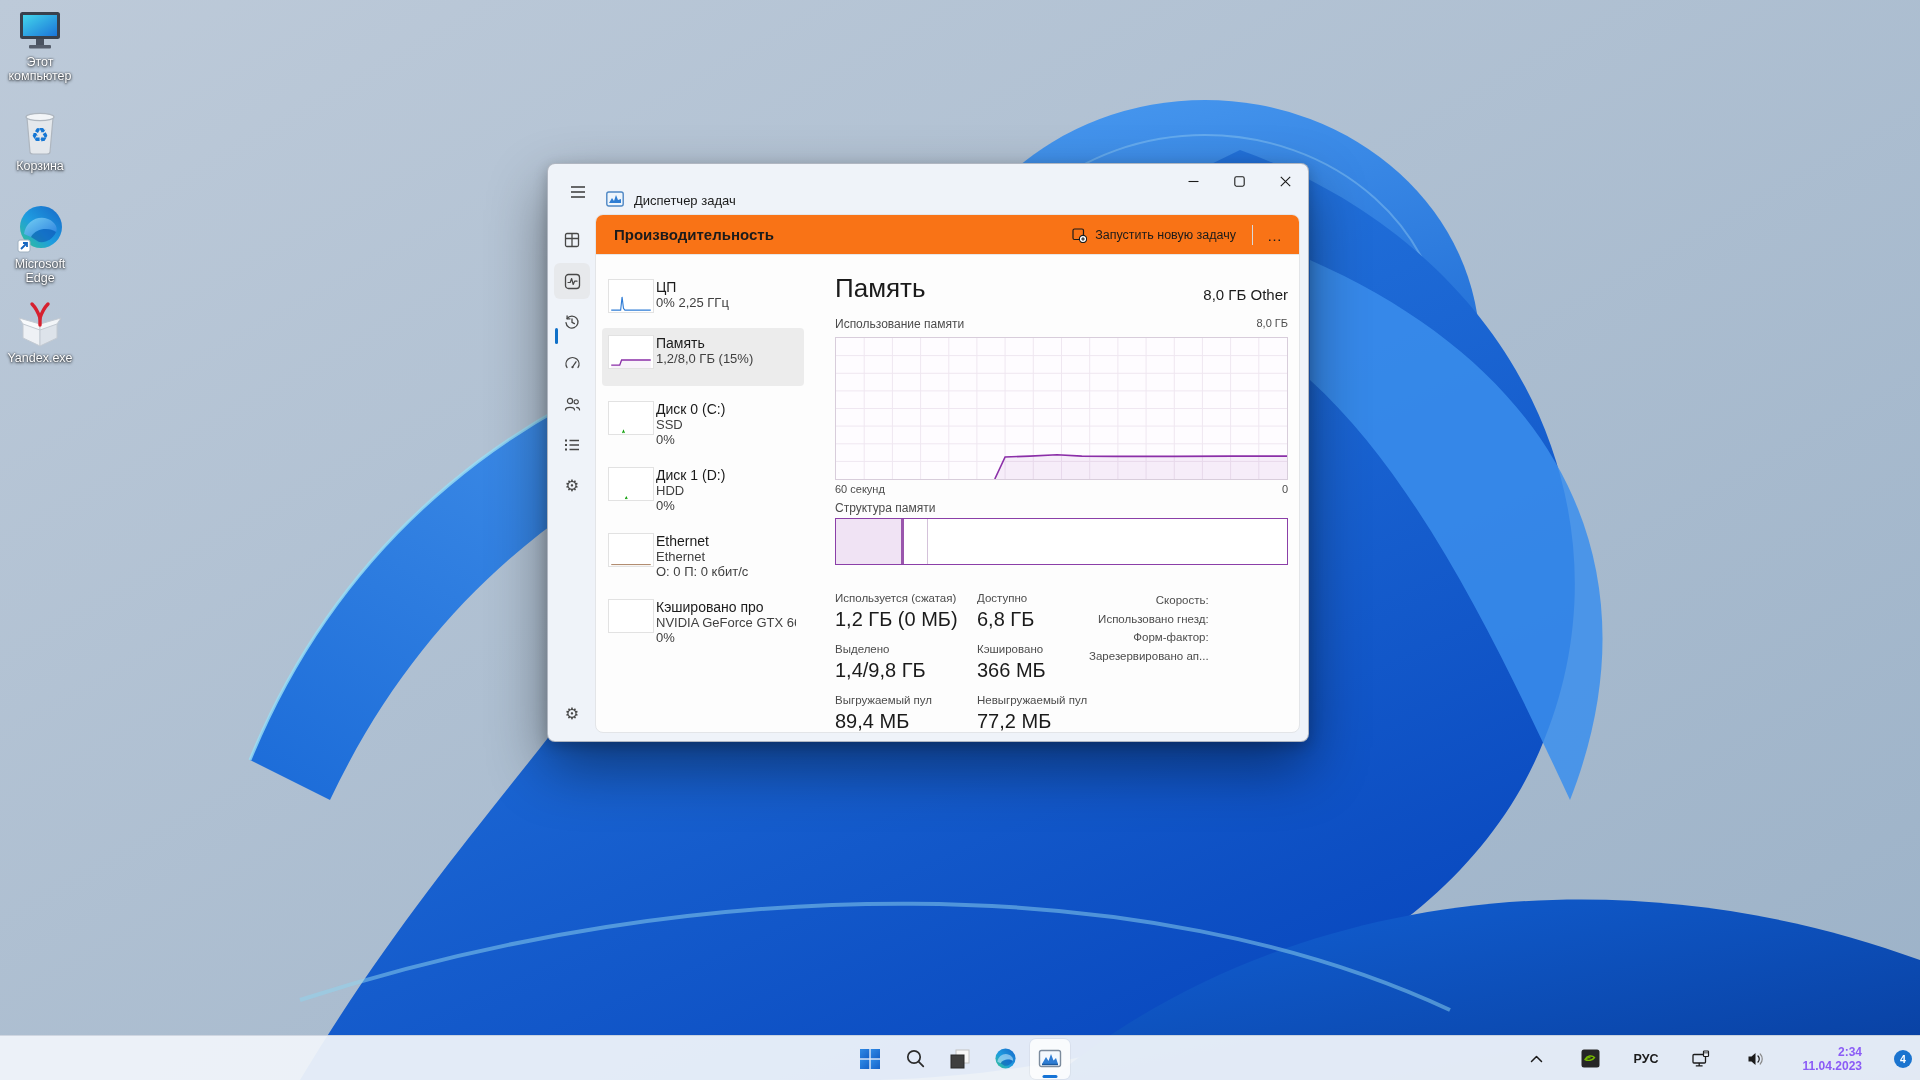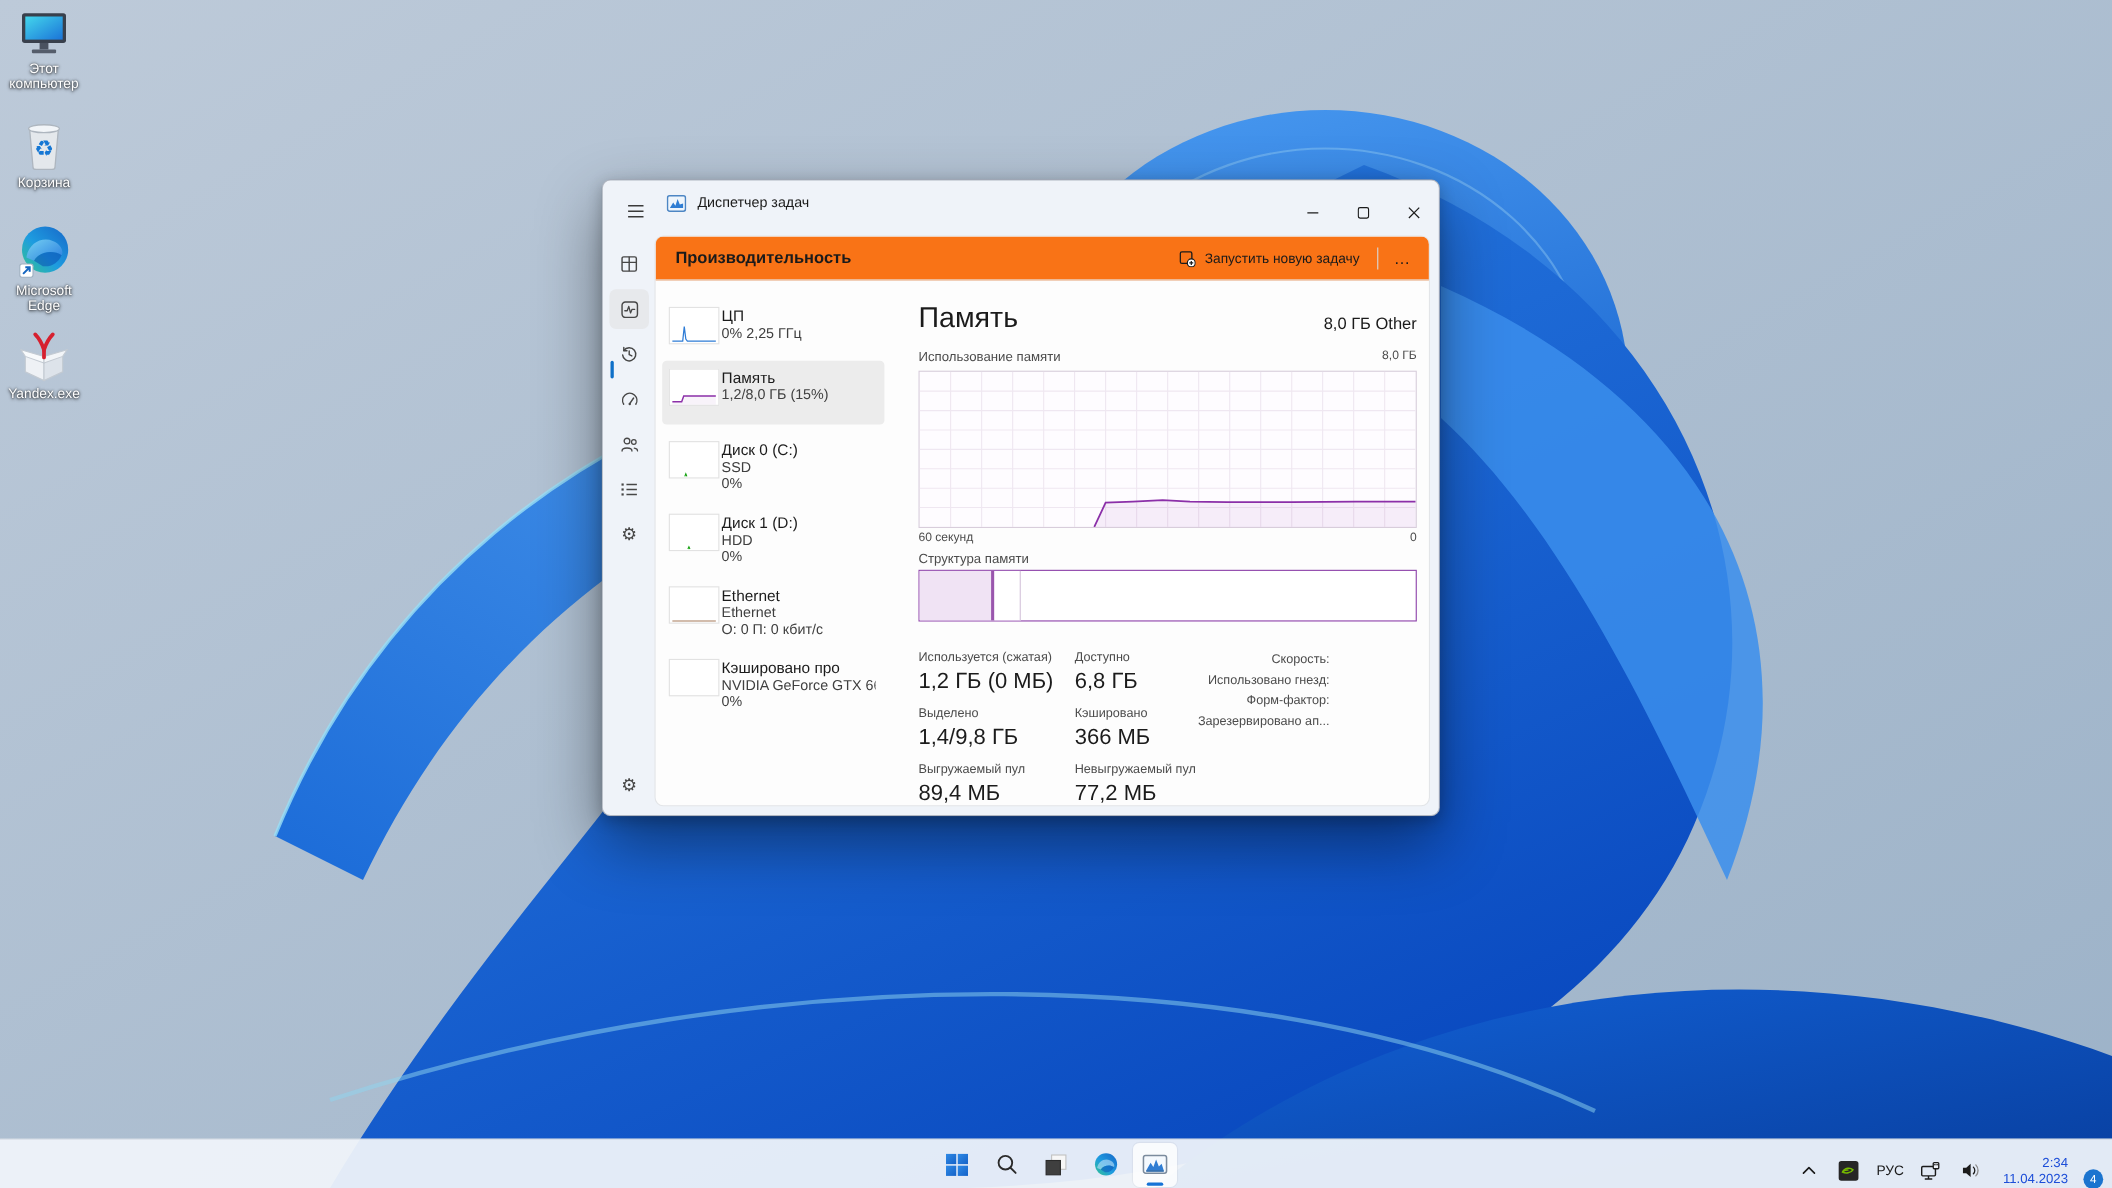--- a/index.html
+++ b/index.html
@@ -11,21 +11,21 @@
 
   
   .desk-icon{position:absolute;width:76px;display:flex;flex-direction:column;align-items:center;z-index:2;cursor:default;}
   .desk-icon .dlabel{margin-top:3px;font-size:12.5px;line-height:14px;color:#fff;text-align:center;
     text-shadow:0 1px 3px rgba(0,0,0,.85),0 0 2px rgba(0,0,0,.6);}
 
   
   #tm-window{position:absolute;left:547px;top:163px;width:762px;height:579px;z-index:5;
     background:#eff3f9;border:1px solid rgba(60,70,90,.35);border-radius:8px;
     box-shadow:0 26px 58px rgba(0,0,0,.42),0 4px 14px rgba(0,0,0,.22);}
-  #titlebar{position:absolute;left:0;top:12px;right:0;height:44px;display:flex;align-items:flex-start;}
+  #titlebar{position:absolute;left:0;top:0;right:0;height:44px;display:flex;align-items:flex-end;}
   #hamburger{margin-left:12px;width:36px;height:32px;border-radius:5px;display:flex;align-items:center;justify-content:center;}
   .tm-appicon{margin-left:10px;width:18px;height:18px;}
   .tm-title{margin-left:10px;font-size:13px;color:#1b1b1b;}
   #win-controls{position:absolute;right:0;top:0;height:34px;display:flex;}
   .wc-btn{width:46px;height:34px;display:flex;align-items:center;justify-content:center;}
   .wc-btn.close{border-top-right-radius:8px;}
 
   
   #rail{position:absolute;left:0;top:44px;bottom:0;width:47px;}
   .rail-btn{position:absolute;left:6px;width:36px;height:36px;border-radius:6px;
@@ -75,24 +75,24 @@
   .stat .svalue{font-size:20px;color:#1b1b1b;line-height:26px;margin-top:1px;}
   #hw-col{position:absolute;left:254px;top:336px;font-size:11.5px;color:#4c4c4c;line-height:18.5px;white-space:nowrap;text-align:right;}
 
   
   #taskbar{position:absolute;left:0;bottom:0;width:1920px;height:45px;z-index:6;
     background:rgba(240,244,250,.94);border-top:1px solid rgba(120,135,155,.25);}
   #tb-center{position:absolute;left:0;right:0;top:0;height:45px;display:flex;align-items:center;justify-content:center;gap:5px;}
   .tb-btn{width:40px;height:40px;border-radius:6px;display:flex;align-items:center;justify-content:center;position:relative;}
   .tb-btn.active{background:rgba(255,255,255,.78);box-shadow:0 0 0 1px rgba(0,0,0,.04);}
   .tb-indicator{position:absolute;bottom:1px;left:50%;transform:translateX(-50%);width:15px;height:3px;border-radius:2px;background:#1573d6;}
-  #tray{position:absolute;right:4px;top:0;height:45px;display:flex;align-items:flex-end;gap:6px;}
+  #tray{position:absolute;right:4px;top:0;height:45px;display:flex;align-items:center;gap:24px;font-weight:bold;}
   .tray-btn{height:34px;min-width:30px;border-radius:5px;display:flex;align-items:center;justify-content:center;padding:0 4px;}
   #lang{font-size:12.5px;color:#1b1b1b;}
-  #clock{text-align:right;font-size:12px;color:#1d4ed8;line-height:14px;padding:0 4px;}
+  #clock{text-align:right;font-size:12px;color:#8b5cf6;line-height:14px;padding:0 4px;}
   #badge{width:18px;height:18px;border-radius:50%;background:#1b74cf;color:#fff;font-size:10.5px;
     display:flex;align-items:center;justify-content:center;margin-right:4px;}
 
   svg{display:block;}
 </style>
 </head>
 <body>
 
 <svg id="wallpaper" viewBox="0 0 1920 1080" preserveAspectRatio="none">
   <defs>

